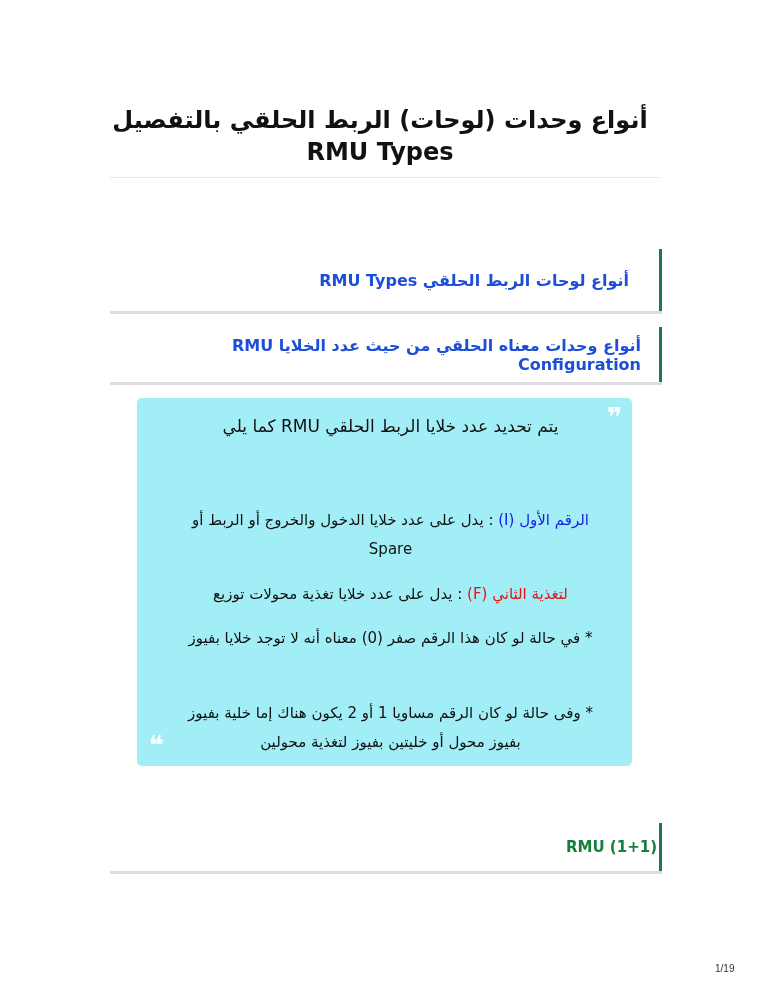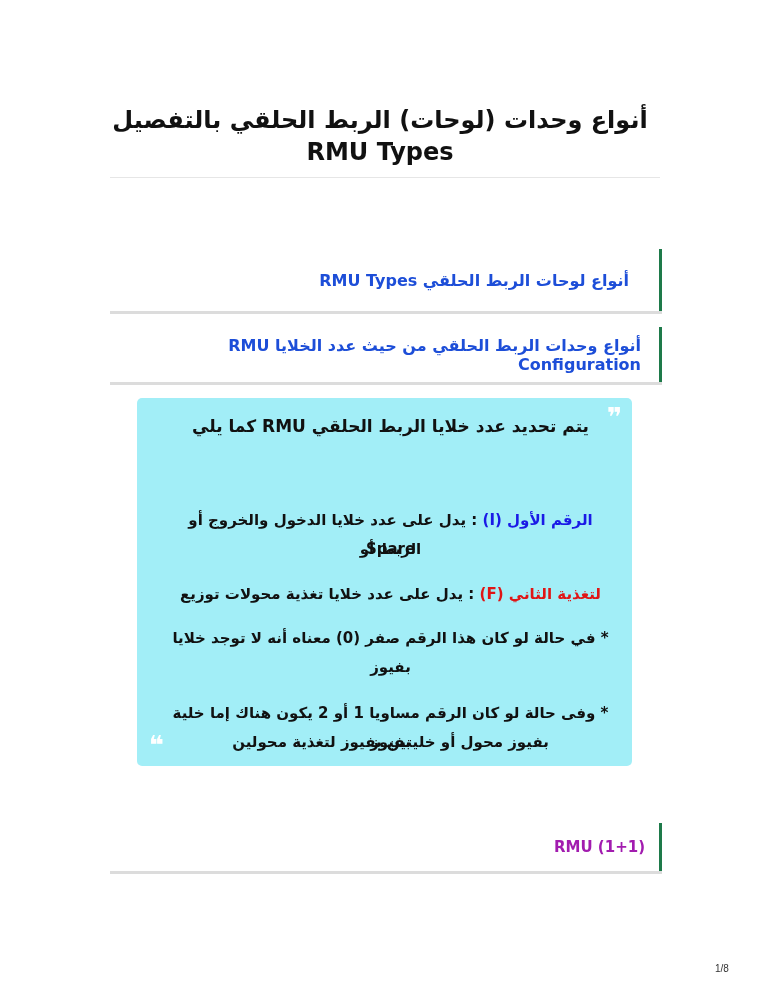--- a/index.html
+++ b/index.html
@@ -13,40 +13,40 @@
               direction:rtl; display:flex; align-items:center; }
   .toc-item span { font-size:16px; font-weight:bold; color:#1d4ed8; }
   .toc1 { top:249px; height:62px; }
   .toc1 span { padding-right:30px; }
   .toc2 { top:327px; height:55px; }
   .toc2 span { padding-right:18px; }
   .quote { position:absolute; left:137px; top:398px; width:495px; height:368px;
            background:#a2eef7; border-radius:5px; direction:rtl; text-align:center; }
   .q-open { position:absolute; right:10px; top:6px; font-size:26px; font-weight:bold; color:#ffffff; line-height:26px; }
   .q-close { position:absolute; left:12px; bottom:8px; font-size:26px; font-weight:bold; color:#ffffff; line-height:26px; }
-  .q-line { position:absolute; left:4px; right:20px; font-size:15px; font-weight:bold; line-height:29px; color:#111;margin-left:28px; }
+  .q-line { position:absolute; left:4px; right:20px; font-size:15px; font-weight:normal; line-height:29px; color:#111;margin-left:28px; }
   .blue { color:#1a1ae6; }
   .red { color:#e01515; }
   .toc3 { position:absolute; left:110px; top:823px; width:549px; height:48px; background:#fff;
           border-right:3px solid #1e7a4a; box-shadow:0 3px 0 #dcdcdc; direction:rtl;
           display:flex; align-items:center; }
-  .toc3 span { padding-right:14px; font-size:15px; font-weight:bold; color:#a21caf; }
+  .toc3 span { padding-right:2px; font-size:15px; font-weight:bold; color:#15803d; }
   .page-num { position:absolute; left:715px; top:963px; font-size:10px; color:#333; font-family:"Liberation Sans", sans-serif; }
 </style>
 </head>
 <body>
 
 <div class="title">أنواع وحدات (لوحات) الربط الحلقي بالتفصيل RMU Types</div>
 <div class="title-rule"></div>
 
 <div class="toc-item toc1">
   <span>أنواع لوحات الربط الحلقي RMU Types</span>
 </div>
 <div class="toc-item toc2">
-  <span>أنواع وحدات الربط الحلقي من حيث عدد الخلايا RMU Configuration</span>
+  <span>أنواع وحدات معناه الحلقي من حيث عدد الخلايا RMU Configuration</span>
 </div>
 
 <div class="quote">
   <div class="q-open">❞</div>
   <div class="q-line" style="top:14px;font-size:17px;">يتم تحديد عدد خلايا الربط الحلقي RMU كما يلي</div>
   <div class="q-line" style="top:108px;">
     <span class="blue">الرقم الأول (I)</span><span> : يدل على عدد خلايا الدخول والخروج أو الربط أو</span>
   </div>
   <div class="q-line" style="top:137px;">Spare</div>
   <div class="q-line" style="top:182px;">
@@ -55,13 +55,13 @@
   <div class="q-line" style="top:226px;">* في حالة لو كان هذا الرقم صفر (0) معناه أنه لا توجد خلايا بفيوز</div>
   <div class="q-line" style="top:301px;">* وفى حالة لو كان الرقم مساويا 1 أو 2 يكون هناك إما خلية بفيوز</div>
   <div class="q-line" style="top:330px;">بفيوز محول أو خليتين بفيوز  لتغذية محولين</div>
   <div class="q-close">❝</div>
 </div>
 
 <div class="toc3">
   <span>RMU (1+1)</span>
 </div>
 
-<div class="page-num">1/8</div>
+<div class="page-num">1/19</div>
 
 </body></html>

